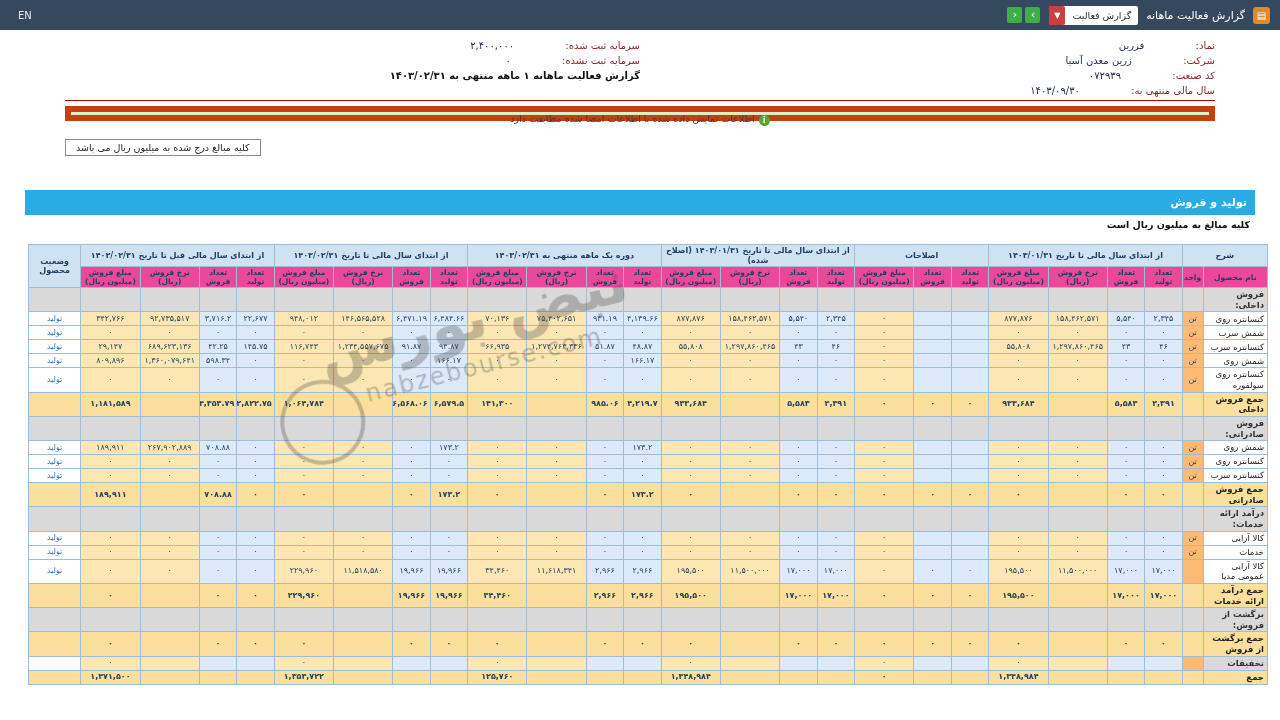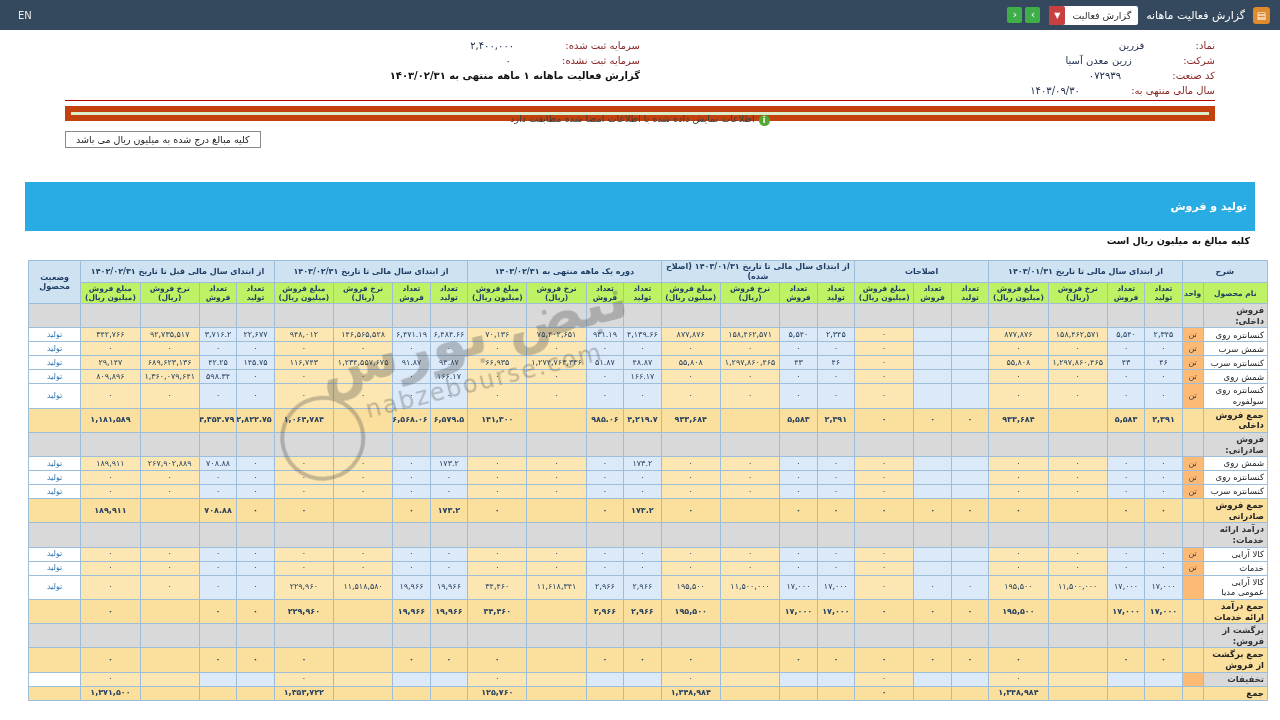--- a/index.html
+++ b/index.html
@@ -46,39 +46,39 @@
   .notice {
     margin:5px 65px 0 65px; background:#dcedc9; border:6px solid #c2410c;
     height:15px; line-height:13px; text-align:center; font-size:9.5px; color:#3d3d3d;
   }
   .i-icon {
     display:inline-block; width:11px; height:11px; line-height:11px; border-radius:50%;
     background:#56a632; color:#fff; font-size:8px; font-weight:bold; text-align:center;
     vertical-align:-1px; margin-left:4px; font-style:normal;
   }
   .unit-box {
-    width:fit-content; margin-top:10px; margin-left:65px; margin-right:auto;
+    width:fit-content; margin-top:18px; margin-left:65px; margin-right:auto;
     border:1px solid #8a8a8a; padding:2px 10px; font-size:9.5px; color:#222; background:#fff;
   }
   
   .sec-bar {
     margin:34px 25px 0 25px; background:#29ace3; color:#fff;
-    font-size:11px; font-weight:bold; padding:18px 8px;
+    font-size:11px; font-weight:bold; padding:6px 8px;
   }
   .tbl-note { margin:4px 30px 0 0; font-size:9.5px; font-weight:bold; color:#111; }
   
   .tbl-wrap { position:relative; margin:14px 12px 0 28px; }
   table { width:100%; border-collapse:collapse; table-layout:fixed; direction:rtl; }
   th,td { border:1px solid #9dbdd8; overflow:hidden; }
   th.gh {
     background:#cfe2f2; color:#1f3e64; font-weight:bold; font-size:8px;
     padding:1px 1px; line-height:1.2;
   }
   th.sh {
-    background:#bef264; color:#1f3e64; font-weight:bold; font-size:7.5px;
+    background:#ec4899; color:#1f3e64; font-weight:bold; font-size:7.5px;
     padding:1px 1px; line-height:1.2;
   }
   td { font-size:8px; padding:1.5px 2px; text-align:center; color:#27415f; line-height:1.25; height:14px; }
   td.name { text-align:right; background:#fff; color:#222; font-size:8.5px; padding:1px 3px; }
   td.unit { background:#fdba74; font-size:8px; white-space:nowrap; }
   td.qty  { background:#dbe9f8; }
   td.rate, td.amt { background:#fce7b2; }
   td.sec  { background:#d9d9d9; }
   td.name.sec { font-weight:bold; color:#333; }
   td.tot  { background:#fbdf9d; font-weight:bold; }

